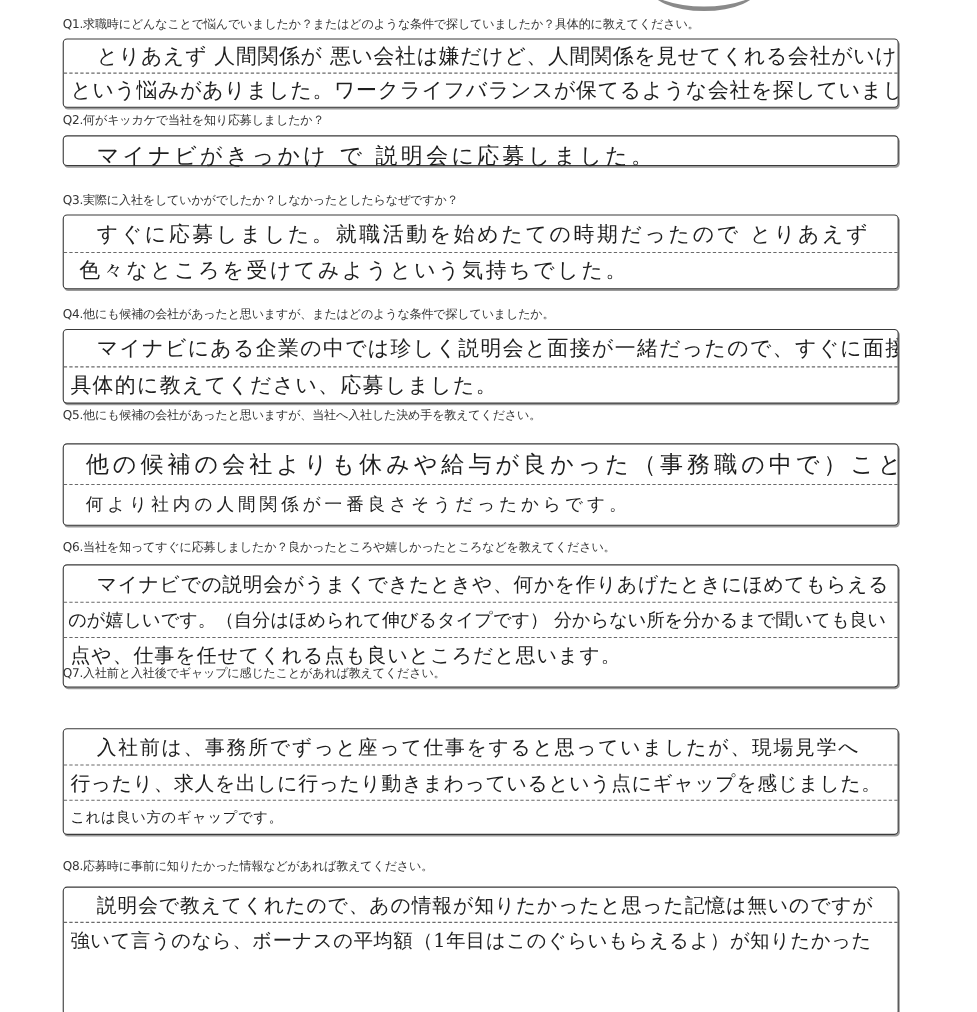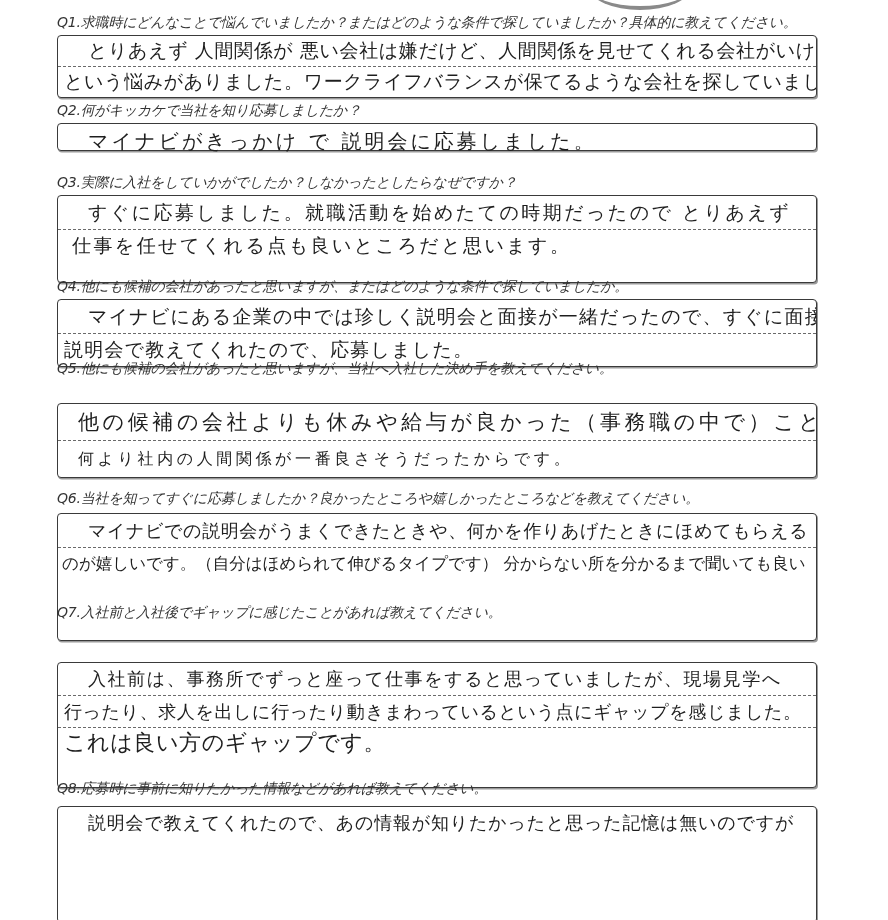--- a/index.html
+++ b/index.html
@@ -5,24 +5,23 @@
     html, body { margin: 0; padding: 0; background: #ffffff; }
     body {
       width: 888px; height: 920px; position: relative; overflow: hidden;
       font-family: "DejaVu Sans", sans-serif; color: #222;
     }
     .arc {
       position: absolute; left: 590px; top: -34px; width: 100px; height: 40px;
       border-bottom: 4px solid #8a8a8a; border-radius: 50%;
     }
     .q-label {
-      position: absolute; left: 57px; font-size: 14px; color: #333;
+      position: absolute; left: 57px; font-size: 11px; color: #333;
       letter-spacing: -0.2px; white-space: nowrap;
       font-family: "DejaVu Sans", sans-serif;
-      font-style: italic;
     }
     .answer-box {
       position: absolute; left: 57px; width: 760px;
       border: 1.6px solid #3a3a3a; border-radius: 4px;
       box-shadow: 1px 1.5px 0 #9a9a9a;
       box-sizing: border-box; background: #fff;
     }
     .answer-line {
       position: relative; box-sizing: border-box;
       border-bottom: 1.5px dashed #6a6a6a;
@@ -45,46 +44,48 @@
   <div class="answer-line indent" style="height:31px;letter-spacing:0.6px">とりあえず 人間関係が 悪い会社は嫌だけど、人間関係を見せてくれる会社がいけない</div>
   <div class="answer-line" style="height:30px;letter-spacing:0.6px">という悩みがありました。ワークライフバランスが保てるような会社を探していました。</div>
 </div>
 
 <div class="q-label" style="top:102px">Q2.何がキッカケで当社を知り応募しましたか？</div>
 <div class="answer-box" style="top:123px;height:28px">
   <div class="answer-line indent" style="height:35px;font-size:20px;letter-spacing:3px">マイナビがきっかけ で 説明会に応募しました。</div>
 </div>
 
 <div class="q-label" style="top:174px">Q3.実際に入社をしていかがでしたか？しなかったとしたらなぜですか？</div>
-<div class="answer-box" style="top:195px;height:88px">
+<div class="answer-box" style="top:195px;height:68px">
   <div class="answer-line indent" style="height:34px;letter-spacing:2.4px">すぐに応募しました。就職活動を始めたての時期だったので とりあえず</div>
-  <div class="answer-line" style="height:32px;letter-spacing:2.4px;padding-left:14px">仕事を任せてくれる点も良いところだと思います。</div>
+  <div class="answer-line" style="height:32px;letter-spacing:2.4px;padding-left:14px">色々なところを受けてみようという気持ちでした。</div>
 </div>
 
 <div class="q-label" style="top:278px">Q4.他にも候補の会社があったと思いますが、またはどのような条件で探していましたか。</div>
 <div class="answer-box" style="top:299px;height:68px">
   <div class="answer-line indent" style="height:34px;letter-spacing:1.2px">マイナビにある企業の中では珍しく説明会と面接が一緒だったので、すぐに面接を</div>
-  <div class="answer-line" style="height:32px;letter-spacing:1.2px">説明会で教えてくれたので、応募しました。</div>
+  <div class="answer-line" style="height:32px;letter-spacing:1.2px">具体的に教えてください、応募しました。</div>
 </div>
 
-<div class="q-label" style="top:360px">Q5.他にも候補の会社があったと思いますが、当社へ入社した決め手を教えてください。</div>
+<div class="q-label" style="top:370px">Q5.他にも候補の会社があったと思いますが、当社へ入社した決め手を教えてください。</div>
 <div class="answer-box" style="top:403px;height:75px">
   <div class="answer-line" style="height:37px;font-size:21px;letter-spacing:3.6px;padding-left:20px">他の候補の会社よりも休みや給与が良かった（事務職の中で）ことと、</div>
   <div class="answer-line" style="height:36px;font-size:16px;letter-spacing:3.6px;padding-left:20px">何より社内の人間関係が一番良さそうだったからです。</div>
 </div>
 
 <div class="q-label" style="top:490px">Q6.当社を知ってすぐに応募しましたか？良かったところや嬉しかったところなどを教えてください。</div>
-<div class="answer-box" style="top:513px;height:128px">
+<div class="answer-box" style="top:513px;height:112px">
   <div class="answer-line indent" style="height:34px;font-size:18px;letter-spacing:0.6px">マイナビでの説明会がうまくできたときや、何かを作りあげたときにほめてもらえる</div>
   <div class="answer-line" style="height:32px;font-size:16.5px;letter-spacing:0px;padding-left:4px">のが嬉しいです。（自分はほめられて伸びるタイプです） 分からない所を分かるまで聞いても良い</div>
+  <div class="answer-line" style="height:32px;font-size:18px;letter-spacing:1px">点や、仕事を任せてくれる点も良いところだと思います。</div>
 </div>
 
 <div class="q-label" style="top:604px">Q7.入社前と入社後でギャップに感じたことがあれば教えてください。</div>
-<div class="answer-box" style="top:662px;height:126px">
+<div class="answer-box" style="top:662px;height:97px">
   <div class="answer-line indent" style="height:33px;font-size:18px;letter-spacing:1.6px">入社前は、事務所でずっと座って仕事をすると思っていましたが、現場見学へ</div>
   <div class="answer-line" style="height:32px;font-size:18px;letter-spacing:0.6px">行ったり、求人を出しに行ったり動きまわっているという点にギャップを感じました。</div>
-  <div class="answer-line" style="height:30px;font-size:22px;letter-spacing:0.6px">これは良い方のギャップです。</div>
+  <div class="answer-line" style="height:30px;font-size:13px;letter-spacing:0.6px">これは良い方のギャップです。</div>
 </div>
 
 <div class="q-label" style="top:780px">Q8.応募時に事前に知りたかった情報などがあれば教えてください。</div>
 <div class="answer-box" style="top:806px;height:117px">
   <div class="answer-line indent" style="height:32px;font-size:18px;letter-spacing:0.8px">説明会で教えてくれたので、あの情報が知りたかったと思った記憶は無いのですが</div>
+  <div class="answer-line" style="height:32px;font-size:17.5px;letter-spacing:0.6px">強いて言うのなら、ボーナスの平均額（1年目はこのぐらいもらえるよ）が知りたかった</div>
 </div>
 
 </body></html>

